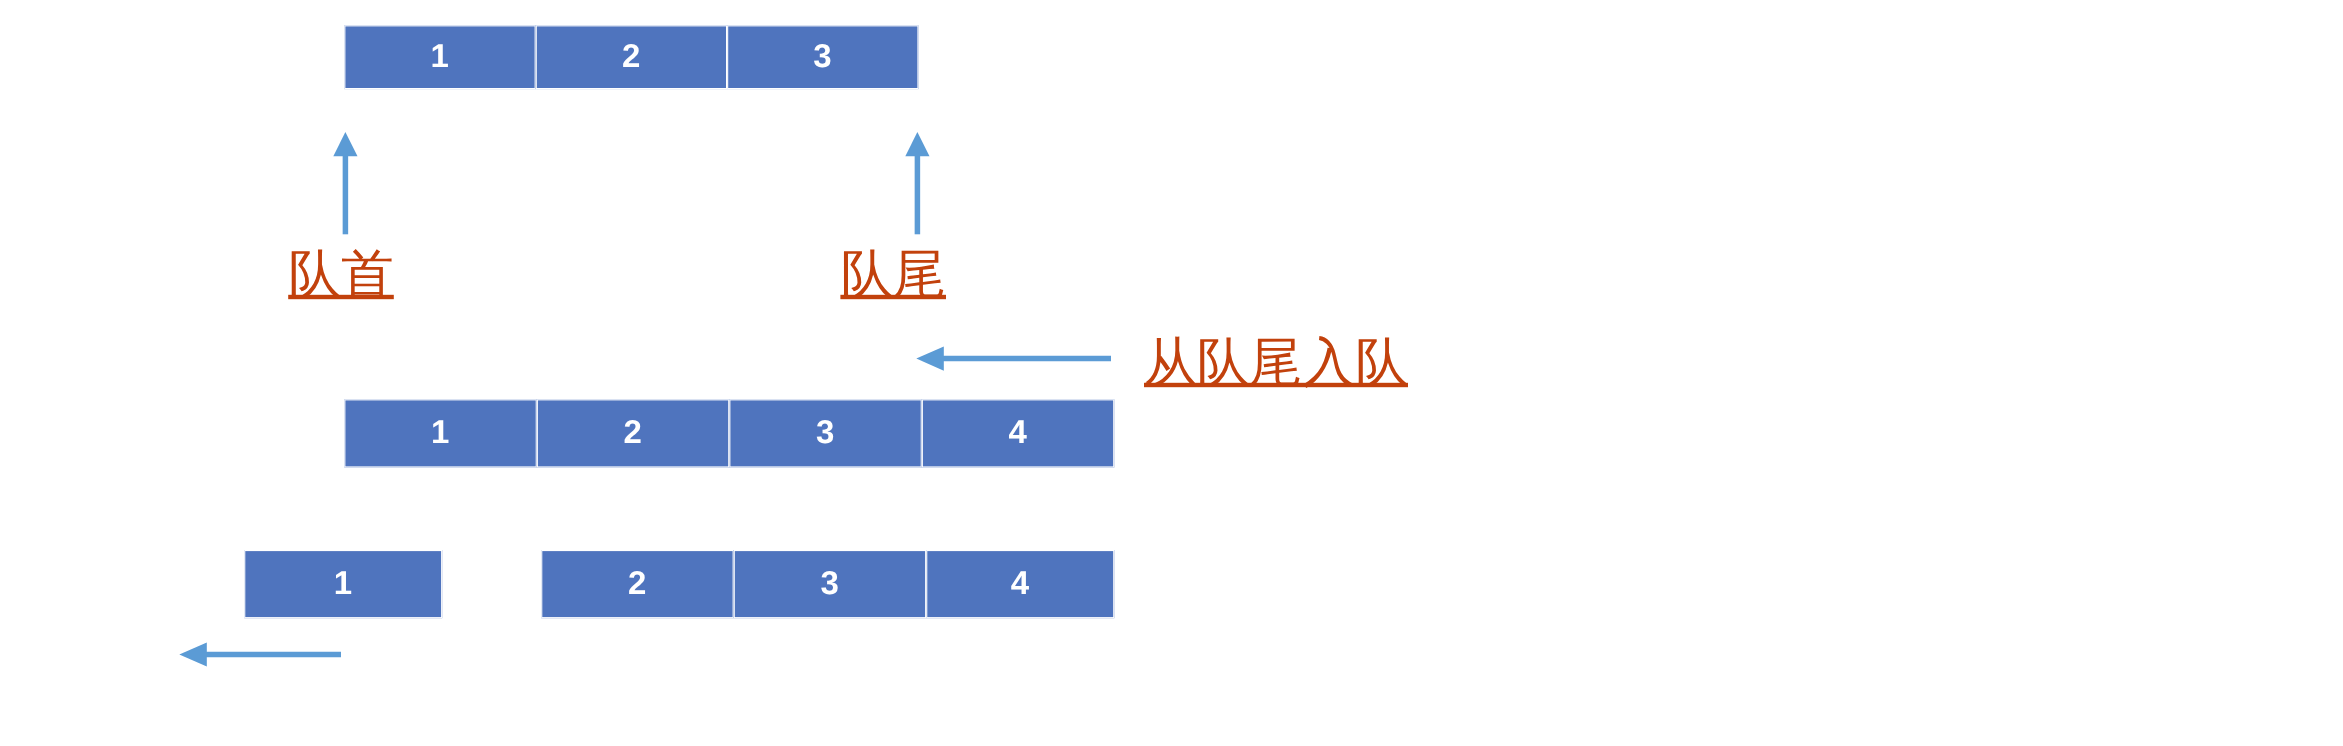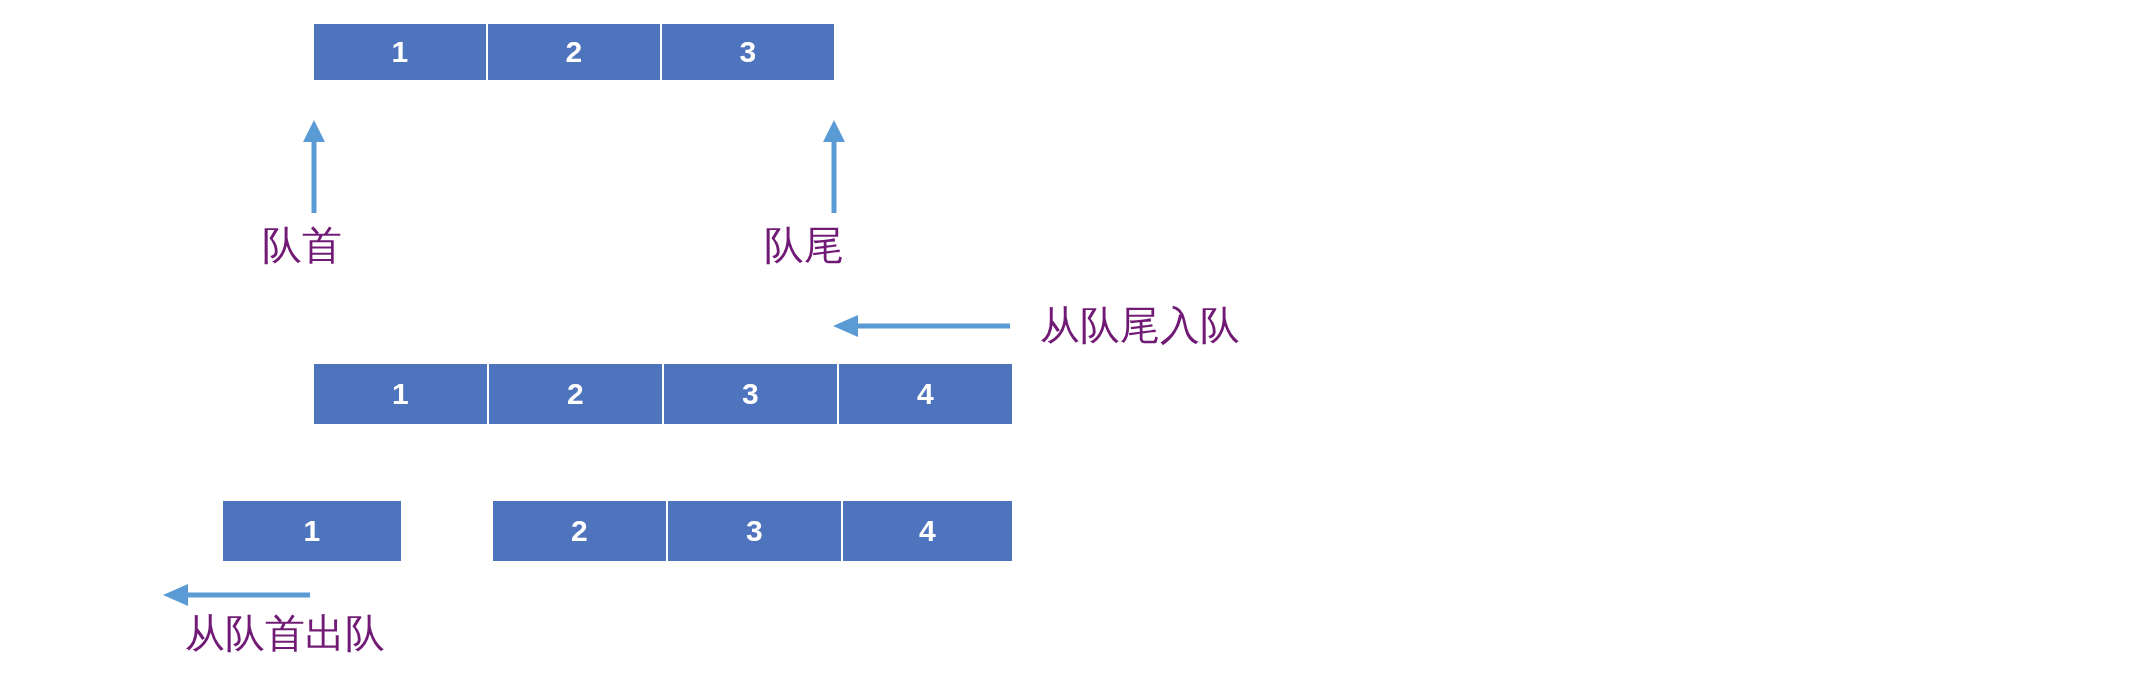--- a/index.html
+++ b/index.html
@@ -27,26 +27,27 @@
     font-weight: bold;
     display: flex;
     align-items: center;
     justify-content: center;
     letter-spacing: 0.5px;
   }
 
   
   .cn-label {
     position: absolute;
-    color: #701a75;
+    color: #c2410c;
     font-family: "DejaVu Sans", "Liberation Sans", sans-serif;
-    font-size: 40px;
+    font-size: 48px;
     font-weight: 400;
     white-space: nowrap;
     line-height: 1;
+    text-decoration: underline;
   }
 
   
   .arrow-svg {
     position: absolute;
     overflow: visible;
   }
 </style>
 </head>
 <body>
@@ -92,15 +93,14 @@
     <div class="cell" style="left:492px; top:500px; width:175px; height:62px;">2</div>
     <div class="cell" style="left:667px; top:500px; width:175px; height:62px;">3</div>
     <div class="cell" style="left:842px; top:500px; width:171px; height:62px;">4</div>
   </div>
 
   <svg class="arrow-svg" style="left:160px; top:582px;" width="150" height="26" viewBox="0 0 150 26">
     <line x1="150" y1="13" x2="24" y2="13" stroke="#5B9BD5" stroke-width="5"></line>
     <polygon points="3,13 28,2 28,24" fill="#5B9BD5"></polygon>
   </svg>
 
-  <div class="cn-label" style="left:185px; top:613px;">从队首出队</div>
 
 </div>
 
 </body></html>

